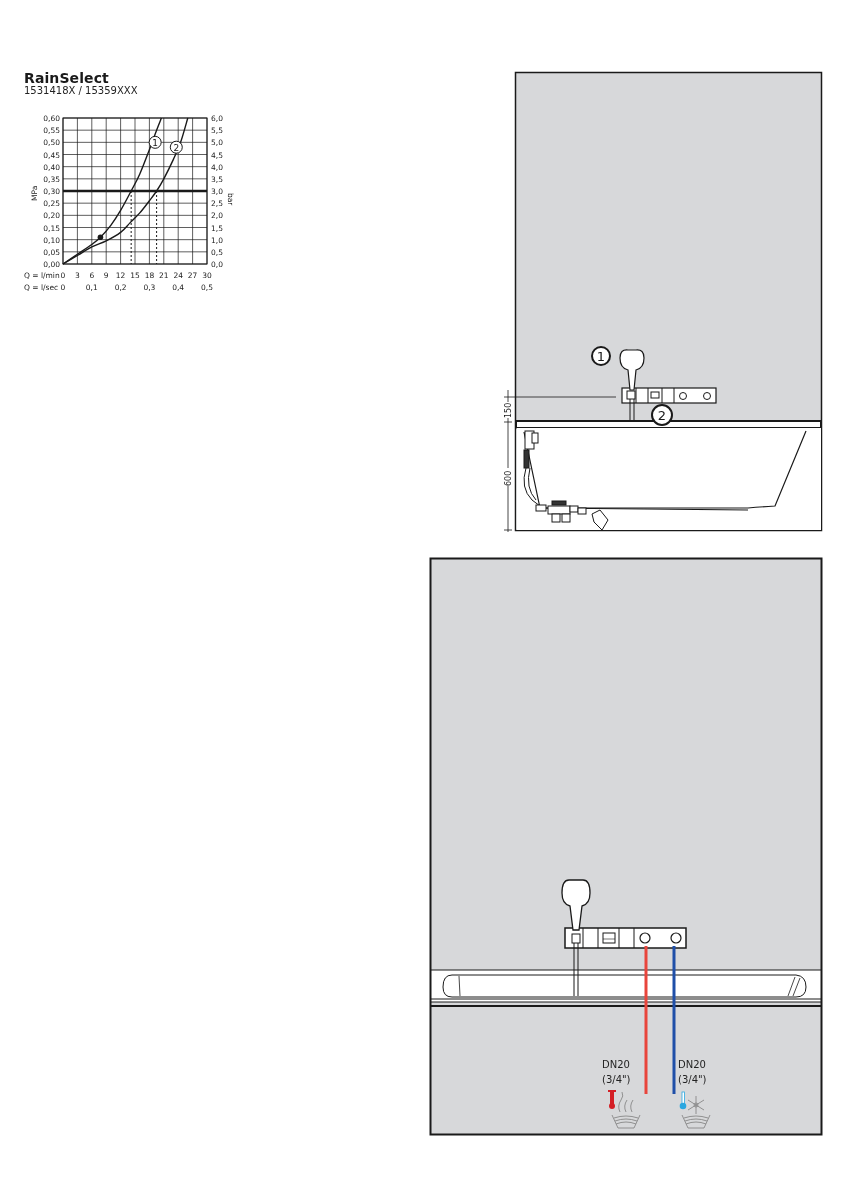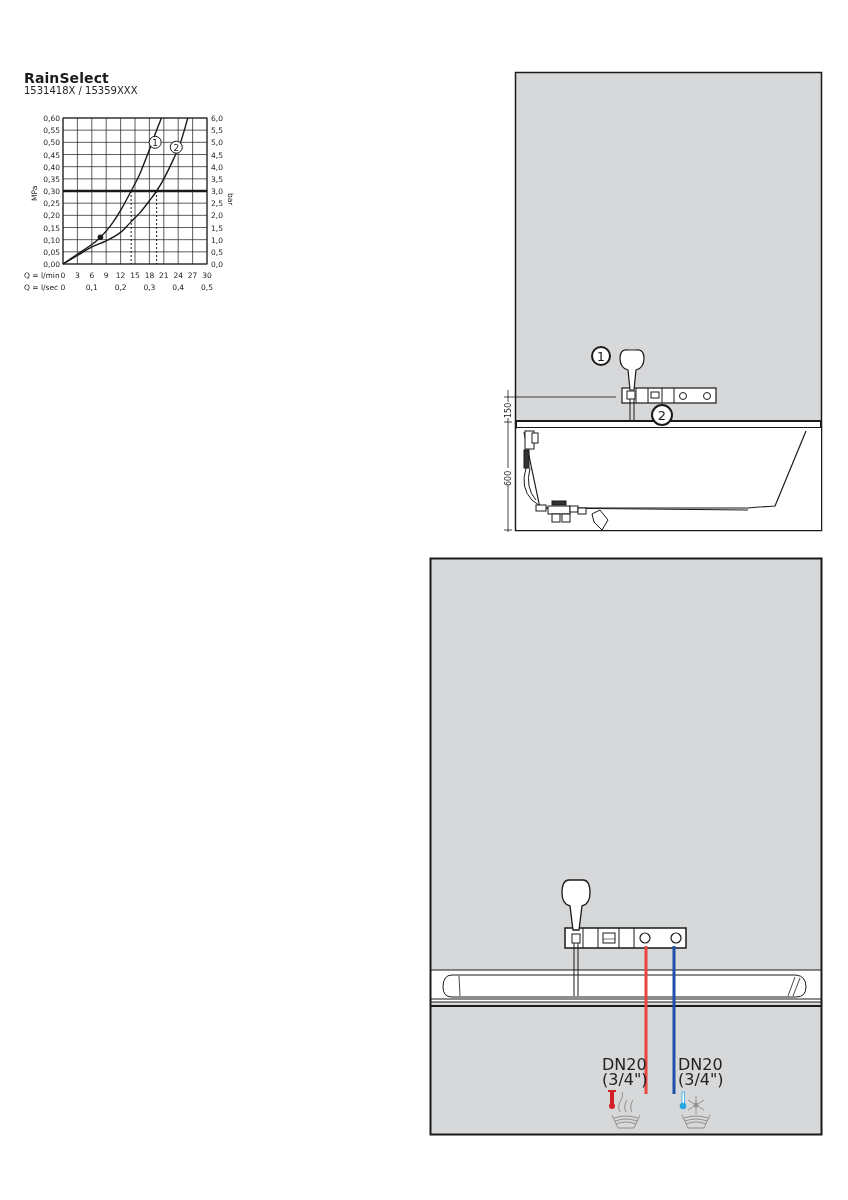--- a/index.html
+++ b/index.html
@@ -1,21 +1,21 @@
 <!DOCTYPE html>
 <html><head>
 <meta charset="utf-8">
 <style>
   html, body { margin:0; padding:0; background:#ffffff; }
   body { width:848px; height:1200px; position:relative; overflow:hidden; font-family:"DejaVu Sans", sans-serif; color:#1a1a1a; }
   .title { position:absolute; left:24px; top:70px; font-family:"DejaVu Sans", sans-serif; font-weight:bold; font-size:14px; letter-spacing:0.1px; }
   .subtitle { position:absolute; left:24px; top:85px; font-family:"DejaVu Sans", sans-serif; font-size:10px; color:#222;text-align:right; }
   svg { position:absolute; left:0; top:0; }
   .panel-svg text { font-family:"DejaVu Sans", sans-serif; }
-  .dn-label { position:absolute; font-family:"DejaVu Sans", sans-serif; font-size:16px; color:#222; line-height:15px; text-align:left; }
+  .dn-label { position:absolute; font-family:"DejaVu Sans", sans-serif; font-size:10px; color:#222; line-height:15px; text-align:left; }
 </style>
 </head>
 <body>
 
 <div class="title">RainSelect</div>
 <div class="subtitle">1531418X / 15359XXX</div>
 
 <svg id="chart" class="panel-svg" width="848" height="320" viewBox="0 0 848 320">
     <line x1="63" y1="118" x2="63" y2="264" stroke="#1a1a1a" stroke-width="0.7"></line>
     <line x1="77.4" y1="118" x2="77.4" y2="264" stroke="#1a1a1a" stroke-width="0.7"></line>

